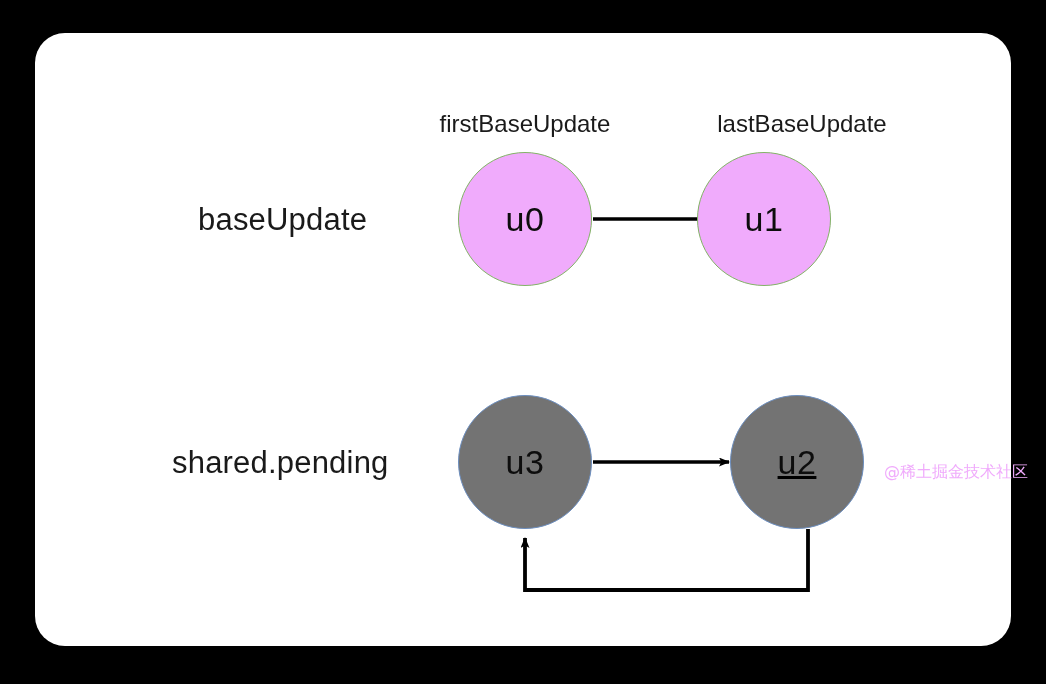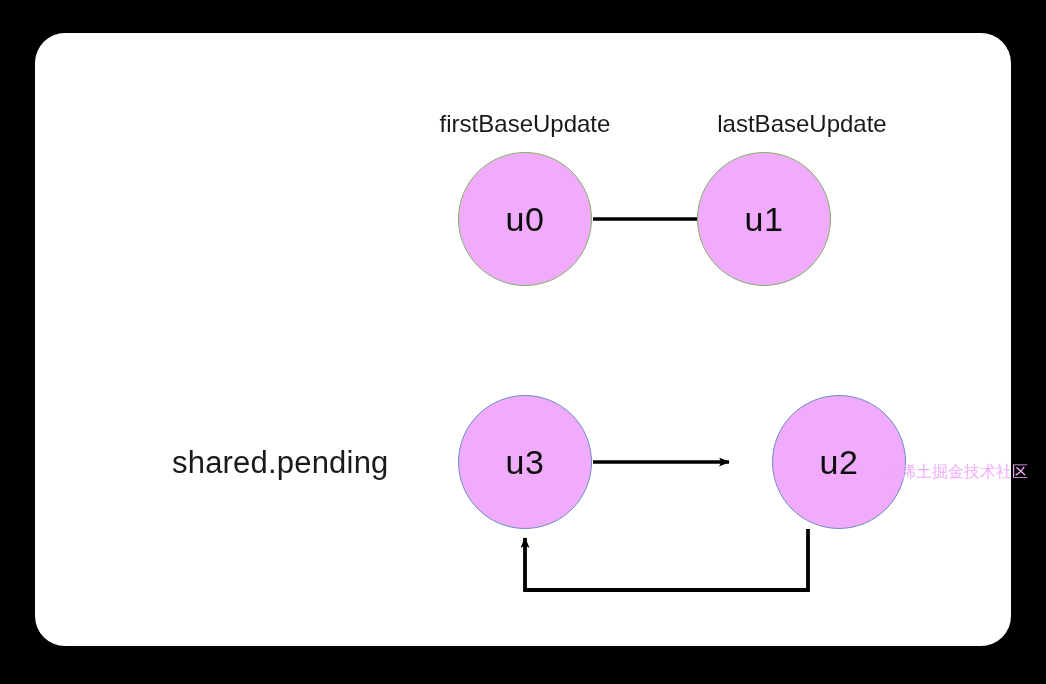--- a/index.html
+++ b/index.html
@@ -84,27 +84,27 @@
     font-size: 34px;
     color: #0d0d0d;
     line-height: 1;
     letter-spacing: 0.5px;
   }
   .node.green {
     background: #f0abfc;
     border: 1.6px solid #82b366;
   }
   .node.blue {
-    background: #f0abfc;
+    background: #737373;
     border: 1.6px solid #6c8ebf;
   }
   .node.u0 { left: 525px; top: 219px; }
   .node.u1 { left: 764px; top: 219px; justify-content: center; }
   .node.u3 { left: 525px; top: 462px; }
-  .node.u2 { left: 839px; top: 462px; }
+  .node.u2 { left: 797px; top: 462px; text-decoration: underline; }
   .edges {
     position: absolute;
     left: 0;
     top: 0;
     width: 1046px;
     height: 684px;
     pointer-events: none;
   }
   .watermark {
     position: absolute;
@@ -136,20 +136,21 @@
       <line x1="593" y1="219" x2="729" y2="219" stroke="#000000" stroke-width="3.4" marker-end="url(#arrowhead)"></line>
 
       <line x1="593" y1="462" x2="729" y2="462" stroke="#000000" stroke-width="3.4" marker-end="url(#arrowhead)"></line>
 
       <path d="M808,529 L808,590 L525,590 L525,538" fill="none" stroke="#000000" stroke-width="3.8" stroke-linejoin="miter" marker-end="url(#arrowhead)"></path>
     </svg>
 
     <div class="node-caption first">firstBaseUpdate</div>
     <div class="node-caption last">lastBaseUpdate</div>
 
+    <div class="row-label base">baseUpdate</div>
     <div class="row-label pending">shared.pending</div>
 
     <div class="node green u0">
       <span class="node-label">u0</span>
     </div>
 
     <div class="node green u1">
       <span class="node-label">u1</span>
     </div>
 

